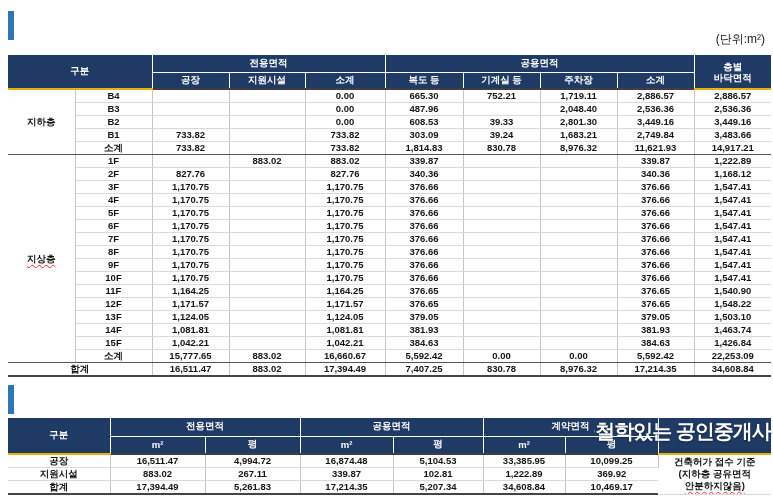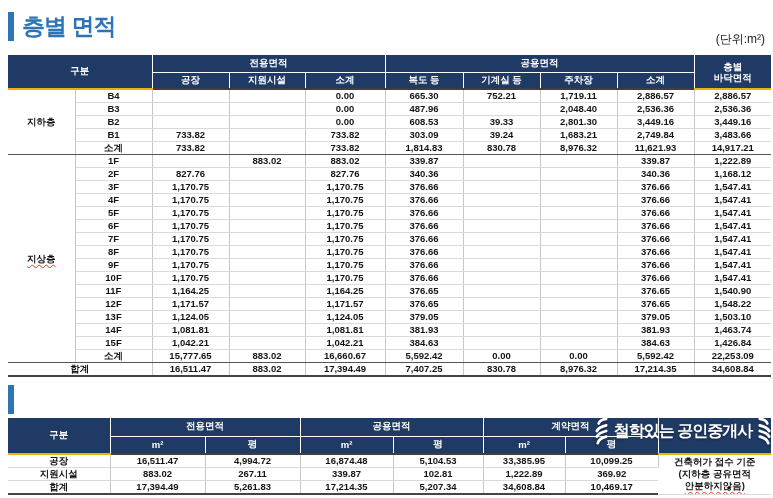--- a/index.html
+++ b/index.html
@@ -37,31 +37,30 @@
   .group-end td{border-bottom:1.5px solid #555}
   .total-row td{border-bottom:2px solid #444}
   #table2 tbody tr:last-child td{border-bottom:2px solid #444}
   .note-cell{line-height:12px;white-space:nowrap}
 
   .misspell{text-decoration-line:underline;text-decoration-style:wavy;
     text-decoration-color:var(--misspell-red);text-decoration-thickness:1px;text-underline-offset:2px}
 
   #watermark{position:absolute;left:594px;top:413px;width:178px;height:36px;display:flex;
     align-items:center;justify-content:space-between;pointer-events:none;z-index:5}
-  .wm-text{color:#fff;font-size:16px;font-weight:bold;white-space:nowrap;letter-spacing:-1px;
+  .wm-text{color:#fff;font-size:20px;font-weight:bold;white-space:nowrap;letter-spacing:-1px;
     text-shadow:0 1px 2px rgba(0,0,0,.4)}
   .laurel{width:15px;height:32px;filter:drop-shadow(0 1px 1px rgba(0,0,0,.35))}
   .laurel path{fill:none;stroke:#fff;stroke-width:3;stroke-linecap:round}
 </style>
 </head>
 <body>
 
 <div class="title-row" id="title1">
   <span class="accent-bar"></span>
-  <span class="title-text">층별 면적</span>
 </div>
 
 <div class="unit-note">(단위:m²)</div>
 
 <table id="table1">
   <colgroup>
     <col style="width:67px">
       <col style="width:77px">
       <col style="width:77px">
       <col style="width:76px">

